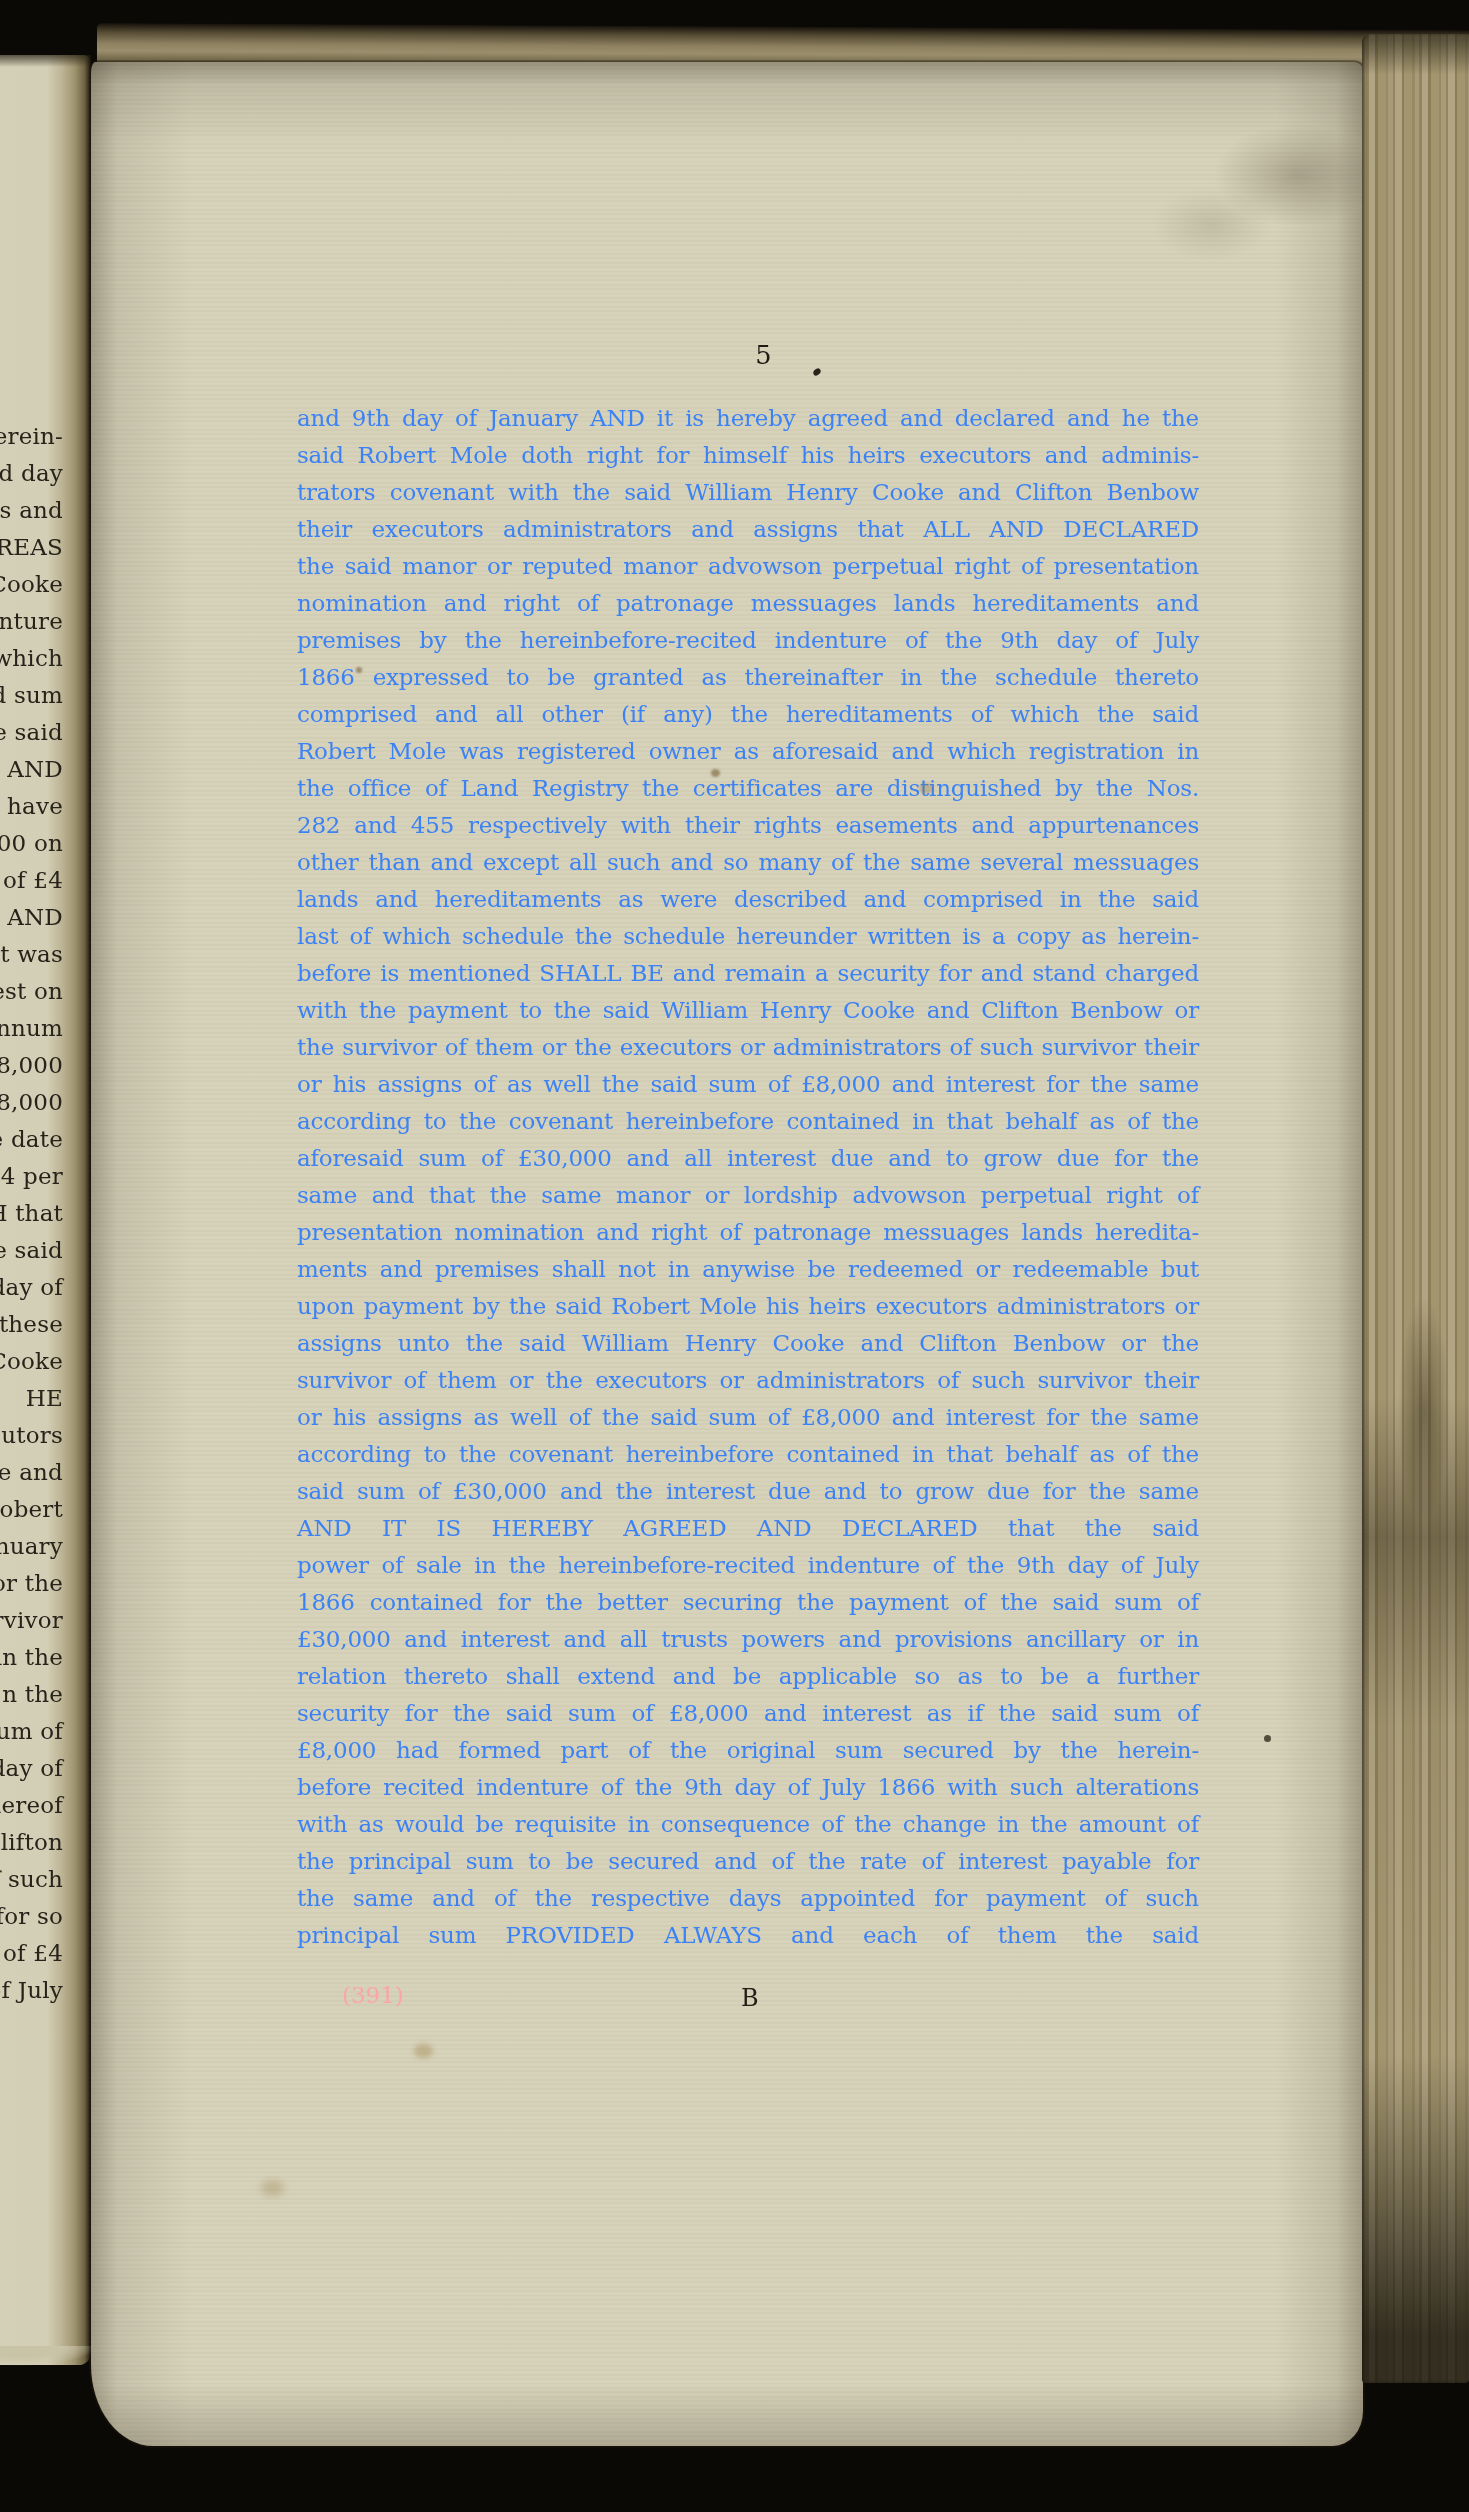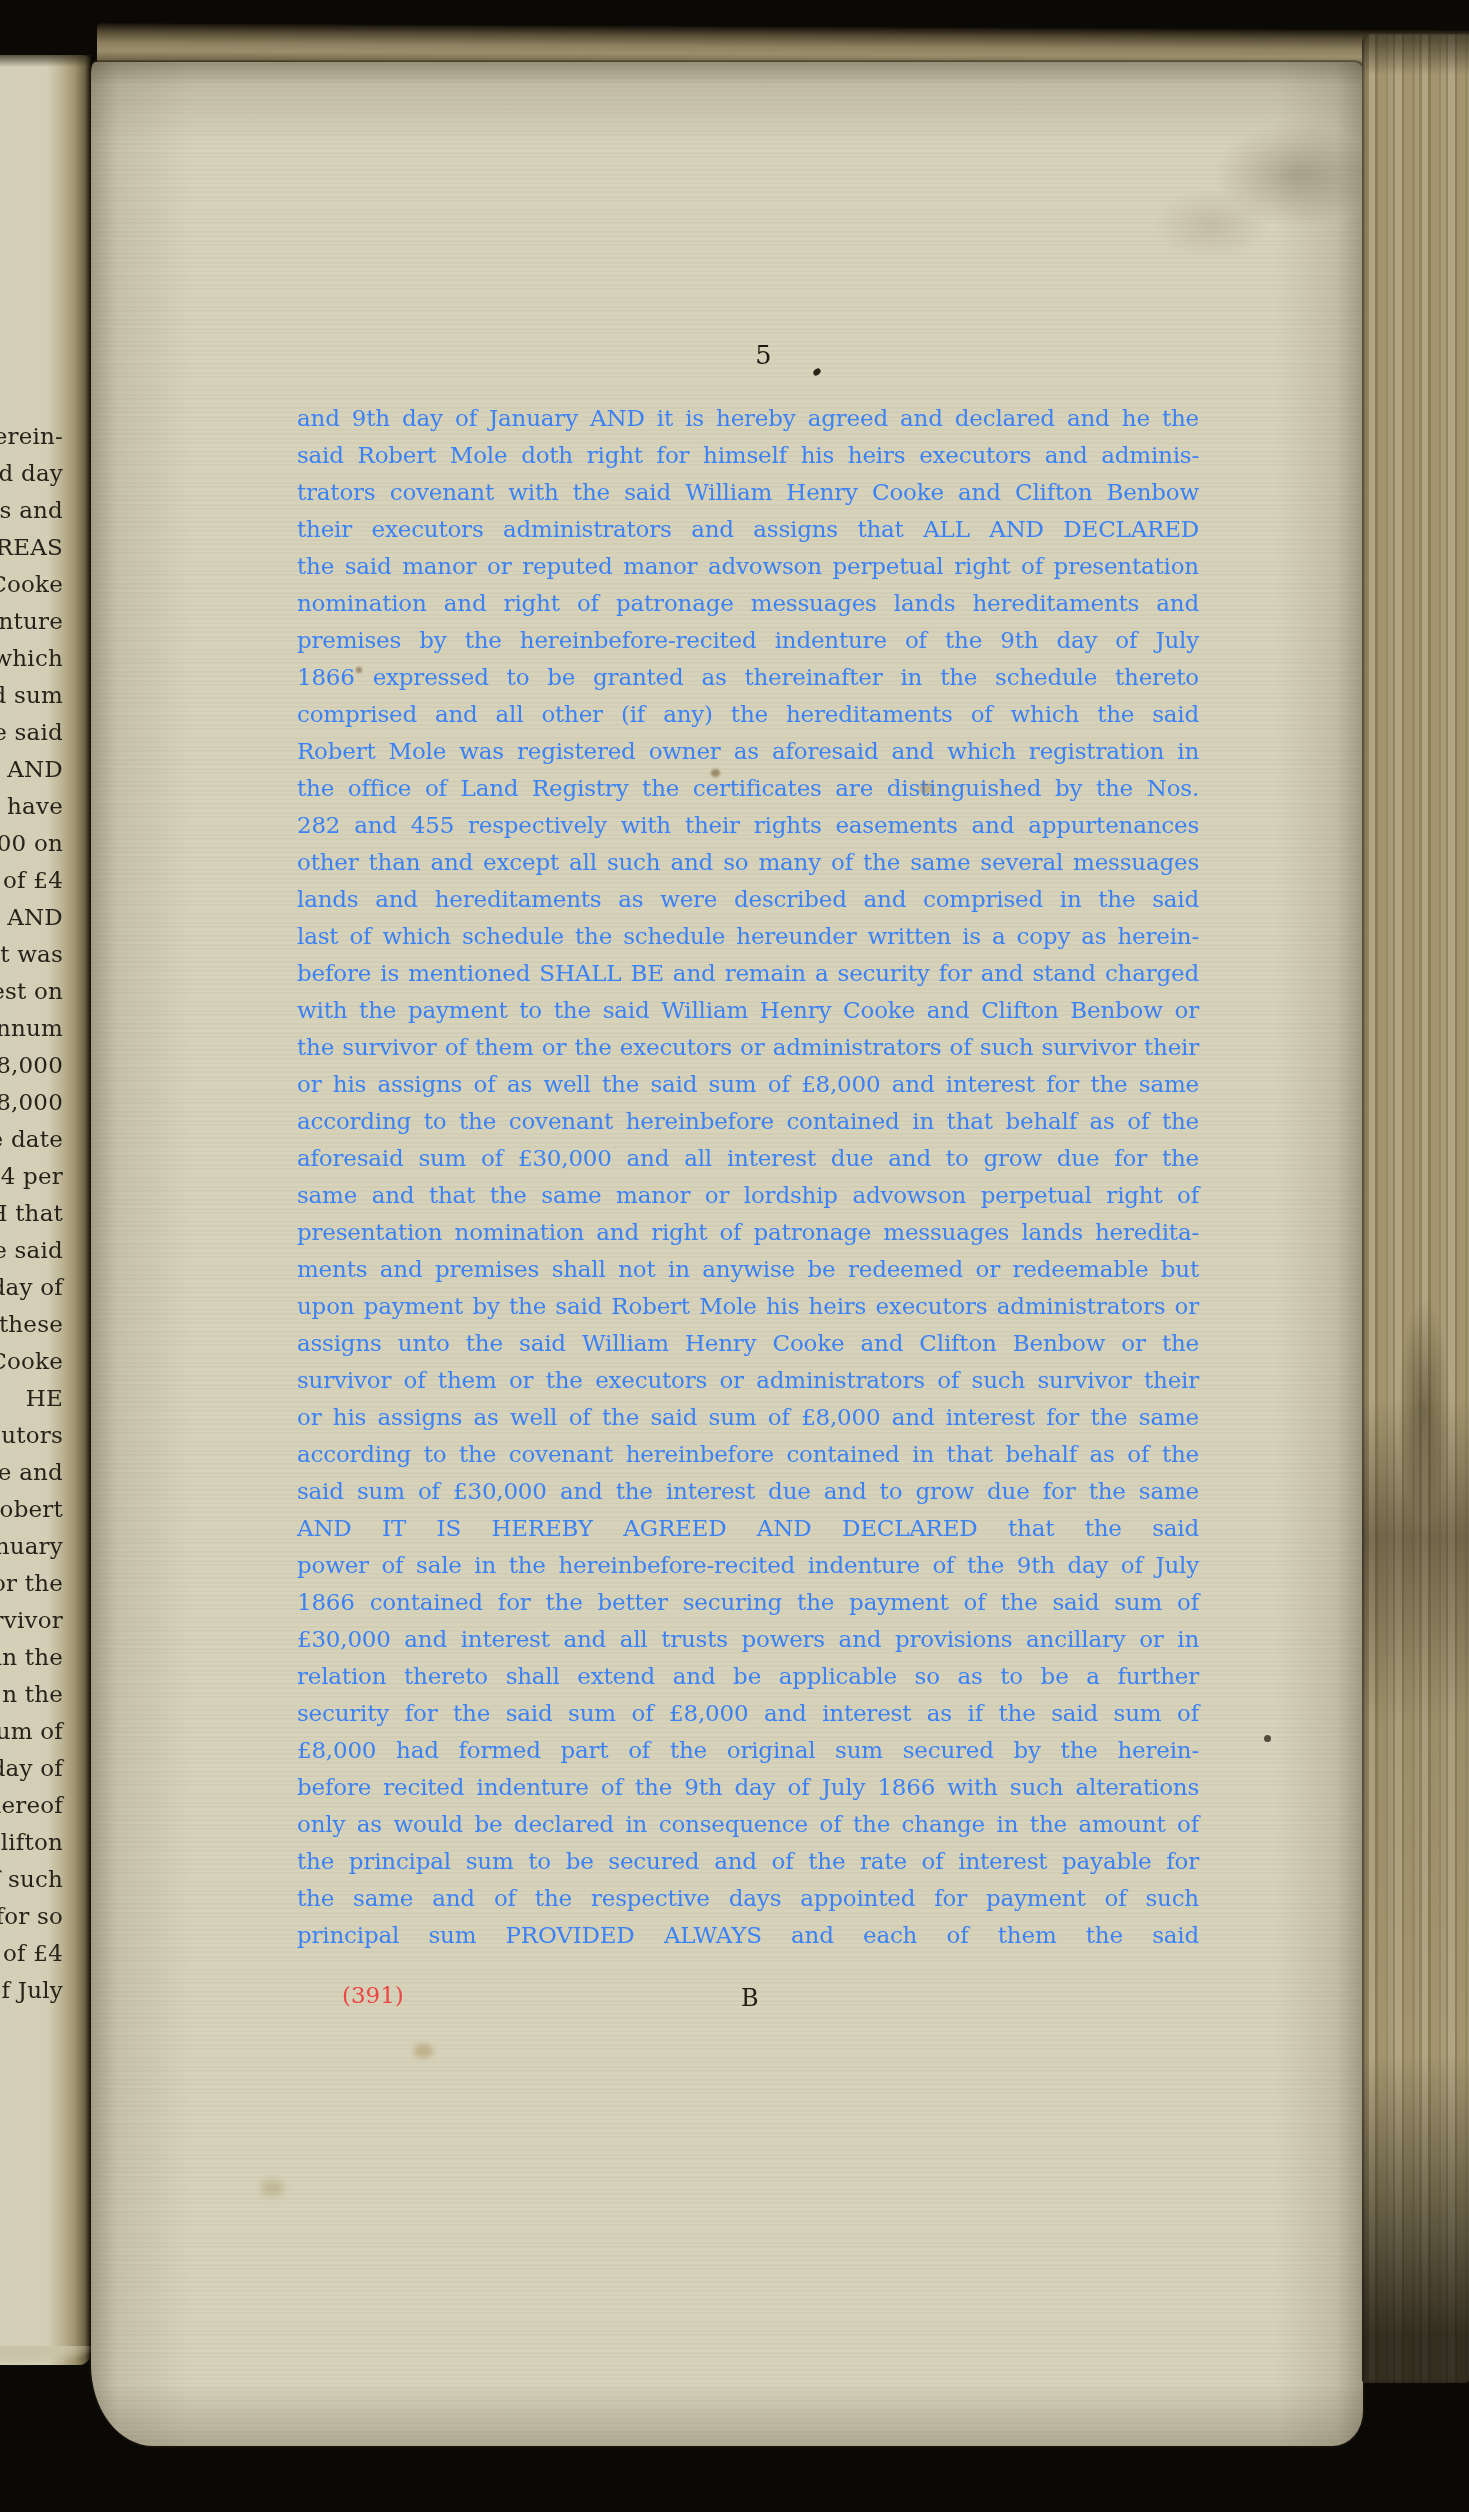--- a/index.html
+++ b/index.html
@@ -78,21 +78,21 @@
   
   .text-block{
     position:absolute;left:297px;top:400px;width:902px;color:#3b82f6;
   }
   .text-line{
     height:37px;line-height:37px;font-size:23px;
     text-align:justify;text-align-last:justify;
     letter-spacing:-0.2px;word-spacing:1.1px;white-space:normal;overflow:visible;
   }
   .footer-left{
-    position:absolute;left:342px;top:1982px;font-size:23px;color:#ef4444;
+    position:absolute;left:342px;top:1982px;font-size:23px;color:#fca5a5;
   }
   .footer-center{
     position:absolute;left:741px;top:1984px;font-size:24px;color:#221e15;
   }
   
   .speck{position:absolute;border-radius:50%;}
   .speck.s1{left:711px;top:769px;width:8.8px;height:8px;background:rgba(110,85,40,.55);filter:blur(0.9px);}
   .speck.s2{left:919px;top:783px;width:14px;height:10.6px;background:rgba(140,115,60,.35);filter:blur(1.8px);}
   .speck.s3{left:414px;top:2044px;width:19.4px;height:14px;background:rgba(150,120,55,.35);filter:blur(2.6px);}
   .speck.s4{left:261px;top:2180px;width:23px;height:16px;background:rgba(145,118,58,.28);filter:blur(3.5px);}
@@ -193,21 +193,21 @@
       <div class="text-line">according to the covenant hereinbefore contained in that behalf as of the</div>
       <div class="text-line">said sum of £30,000 and the interest due and to grow due for the same</div>
       <div class="text-line">AND IT IS HEREBY AGREED AND DECLARED that the said</div>
       <div class="text-line">power of sale in the hereinbefore-recited indenture of the 9th day of July</div>
       <div class="text-line">1866 contained for the better securing the payment of the said sum of</div>
       <div class="text-line">£30,000 and interest and all trusts powers and provisions ancillary or in</div>
       <div class="text-line">relation thereto shall extend and be applicable so as to be a further</div>
       <div class="text-line">security for the said sum of £8,000 and interest as if the said sum of</div>
       <div class="text-line">£8,000 had formed part of the original sum secured by the herein-</div>
       <div class="text-line">before recited indenture of the 9th day of July 1866 with such alterations</div>
-      <div class="text-line">only as would be declared in consequence of the change in the amount of</div>
+      <div class="text-line">with as would be requisite in consequence of the change in the amount of</div>
       <div class="text-line">the principal sum to be secured and of the rate of interest payable for</div>
       <div class="text-line">the same and of the respective days appointed for payment of such</div>
       <div class="text-line">principal sum    PROVIDED ALWAYS and each of them the said</div>
     </div>
 
   <div class="footer-left">(391)</div>
   <div class="footer-center">B</div>
 
   <div class="speck s1"></div>
   <div class="speck s2"></div>

